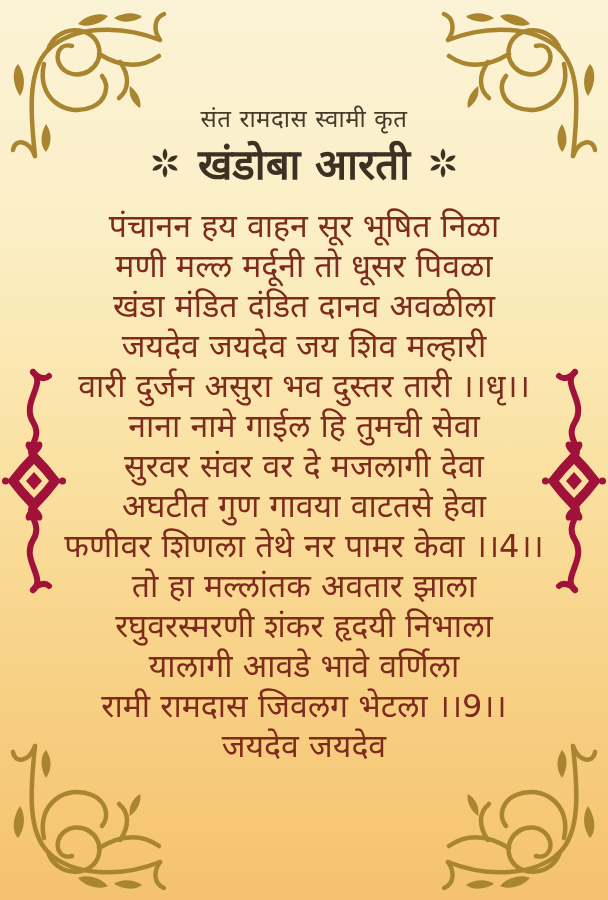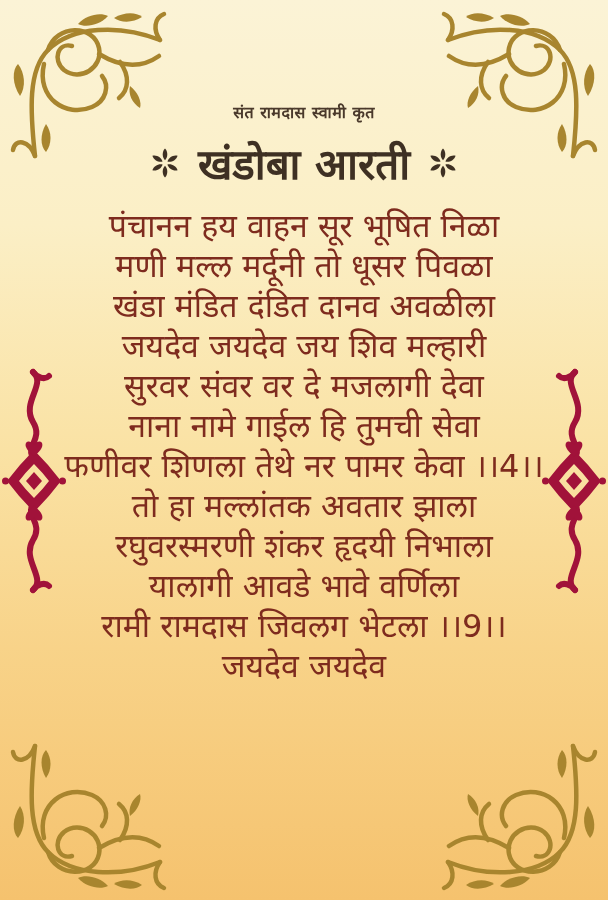--- a/index.html
+++ b/index.html
@@ -35,22 +35,22 @@
     top: 366px;
   }
   .side-ornament.left  { left: 2px; }
   .side-ornament.right { right: 2px; transform: scaleX(-1); }
   .attribution {
     position: absolute;
     top: 101px;
     left: 0;
     width: 100%;
     text-align: center;
-    font-size: 16px;
-    font-weight: 700;
+    font-size: 24px;
+    font-weight: 400;
     color: #4A392B;
     letter-spacing: 0.5px;
   }
   .title-row {
     position: absolute;
     top: 134px;
     left: 0;
     width: 100%;
     display: flex;
     justify-content: center;
@@ -168,22 +168,24 @@
         <use href="#flower-asterisk"></use>
       </svg>
   </div>
 
   <div class="verse">
 
   <div class="verse-line">पंचानन हय वाहन सूर भूषित निळा</div>
       <div class="verse-line">मणी मल्ल मर्दूनी तो धूसर पिवळा</div>
       <div class="verse-line">खंडा मंडित दंडित दानव अवळीला</div>
       <div class="verse-line">जयदेव जयदेव जय शिव मल्हारी</div>
+      <div class="verse-line">वारी दुर्जन असुरा भव दुस्तर तारी ।।धृ।।</div>
+      <div class="verse-line">नाना नामे गाईल हि तुमची सेवा</div>
       <div class="verse-line">सुरवर संवर वर दे मजलागी देवा</div>
-      <div class="verse-line">नाना नामे गाईल हि तुमची सेवा</div>
+      <div class="verse-line">अघटीत गुण गावया वाटतसे हेवा</div>
       <div class="verse-line">फणीवर शिणला तेथे नर पामर केवा ।।4।।</div>
       <div class="verse-line">तो हा मल्लांतक अवतार झाला</div>
       <div class="verse-line">रघुवरस्मरणी शंकर हृदयी निभाला</div>
       <div class="verse-line">यालागी आवडे भावे वर्णिला</div>
       <div class="verse-line">रामी रामदास जिवलग भेटला ।।9।।</div>
       <div class="verse-line">जयदेव जयदेव</div>
     </div>
 
 </div>
 

